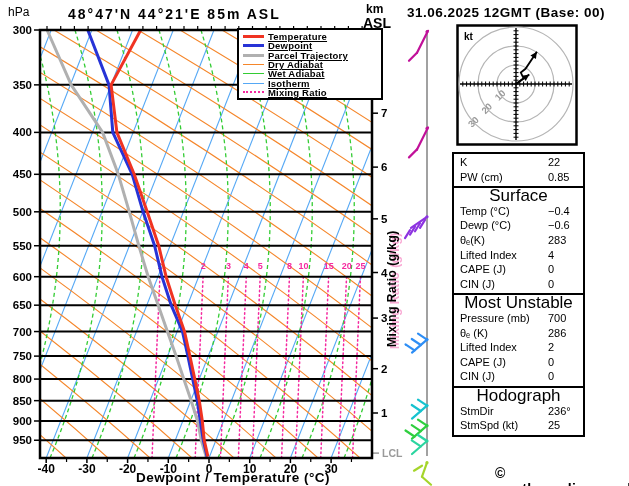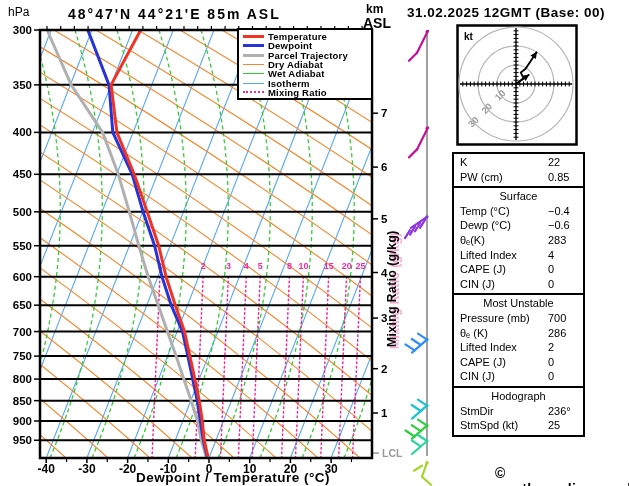--- a/index.html
+++ b/index.html
@@ -6,42 +6,42 @@
   .page{position:relative;width:629px;height:486px;background:#fff;overflow:hidden;
         font-family:"Liberation Sans",sans-serif;color:#000;}
   .abs{position:absolute;}
   .title{left:52px;top:6px;font-size:14px;font-weight:bold;letter-spacing:2px;margin-left:16px;}
   .hpa{left:8px;top:5px;font-size:12px;font-weight:normal;}
   .km{left:366px;top:2px;font-size:12px;font-weight:bold;}
   .asl{left:363px;top:15px;font-size:14px;font-weight:bold;}
   .datetime{left:407px;top:5px;font-size:13.5px;font-weight:bold;letter-spacing:0.5px;}
   .footer{left:449px;top:465px;font-size:14px;font-weight:bold;letter-spacing:0.3px;margin-left:46px;}
   
-  .legend{left:237px;top:28px;width:128px;border:2px solid #000;background:#fff;padding:2px 0 1px 4px;}
+  .legend{left:237px;top:28px;width:128px;border:2px solid #000;background:#fff;padding:2px 10px 1px 4px;text-decoration:underline;}
   .lrow{display:flex;align-items:center;height:9.3px;}
   .lsample{width:21px;flex:0 0 21px;margin-right:4px;}
   .llabel{font-size:9.5px;font-weight:bold;white-space:nowrap;letter-spacing:0.2px;}
   
   .indices{left:452px;top:152px;width:129px;border:2px solid #000;background:#fff;font-size:11px;}
   .sect{border-top:2px solid #000;padding:1px 0 2px 0;}
   .sect:first-child{border-top:none;}
-  .shead{text-align:center;font-size:11px;height:14.6px;line-height:14.6px;}
+  .shead{text-align:center;font-size:17px;height:14.6px;line-height:14.6px;}
   .trow{position:relative;height:14.6px;line-height:14.6px;padding-left:6px;white-space:nowrap;}
   .tval{position:absolute;left:94px;top:0;}
   svg text{font-family:"Liberation Sans",sans-serif;}
 </style>
 </head>
 <body>
 
 <div class="page">
   <div class="abs hpa">hPa</div>
   <div class="abs title">48°47'N 44°21'E 85m ASL</div>
   <div class="abs km">km</div>
   <div class="abs asl">ASL</div>
-  <div class="abs datetime">31.02.2025 12GMT (Base: 00)</div>
+  <div class="abs datetime">31.06.2025 12GMT (Base: 00)</div>
 
   <svg id="skewt" class="abs" style="left:0;top:0" width="452" height="486">
       <clipPath id="pclip">
         <rect x="40" y="30" width="332" height="428"></rect>
       </clipPath>
       <g clip-path="url(#pclip)">
         <line x1="-238.70000000000005" y1="458" x2="-70.92400000000004" y2="30" stroke="#55a8f5" stroke-width="1.1"></line>
         <line x1="-198" y1="458" x2="-30.22399999999999" y2="30" stroke="#55a8f5" stroke-width="1.1"></line>
         <line x1="-157.3" y1="458" x2="10.475999999999999" y2="30" stroke="#55a8f5" stroke-width="1.1"></line>
         <line x1="-116.60000000000002" y1="458" x2="51.17599999999999" y2="30" stroke="#55a8f5" stroke-width="1.1"></line>

